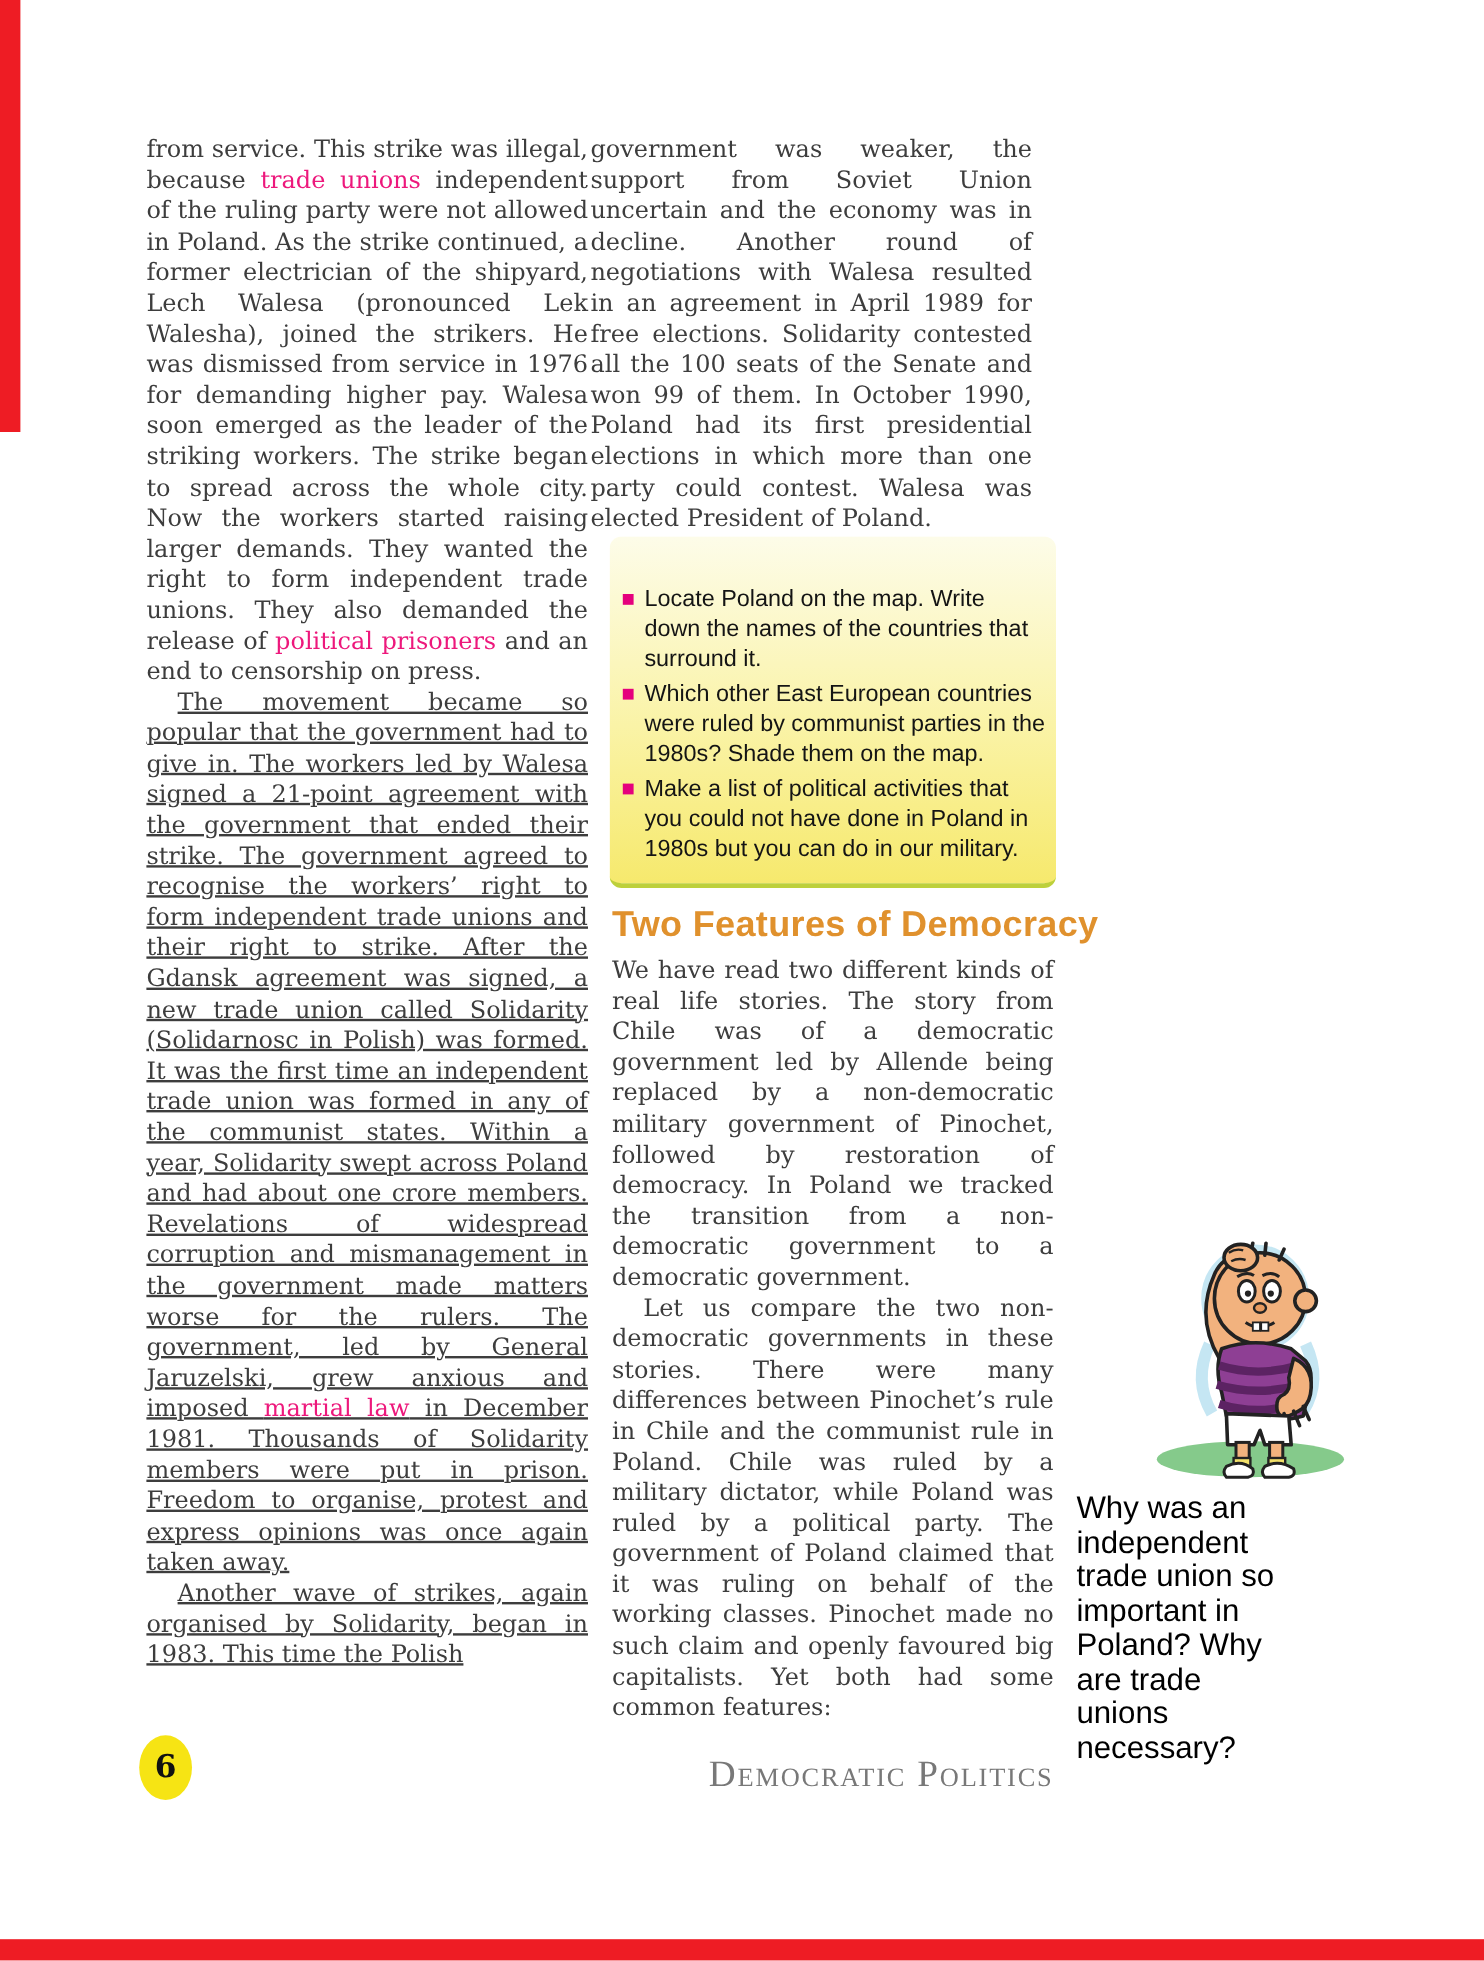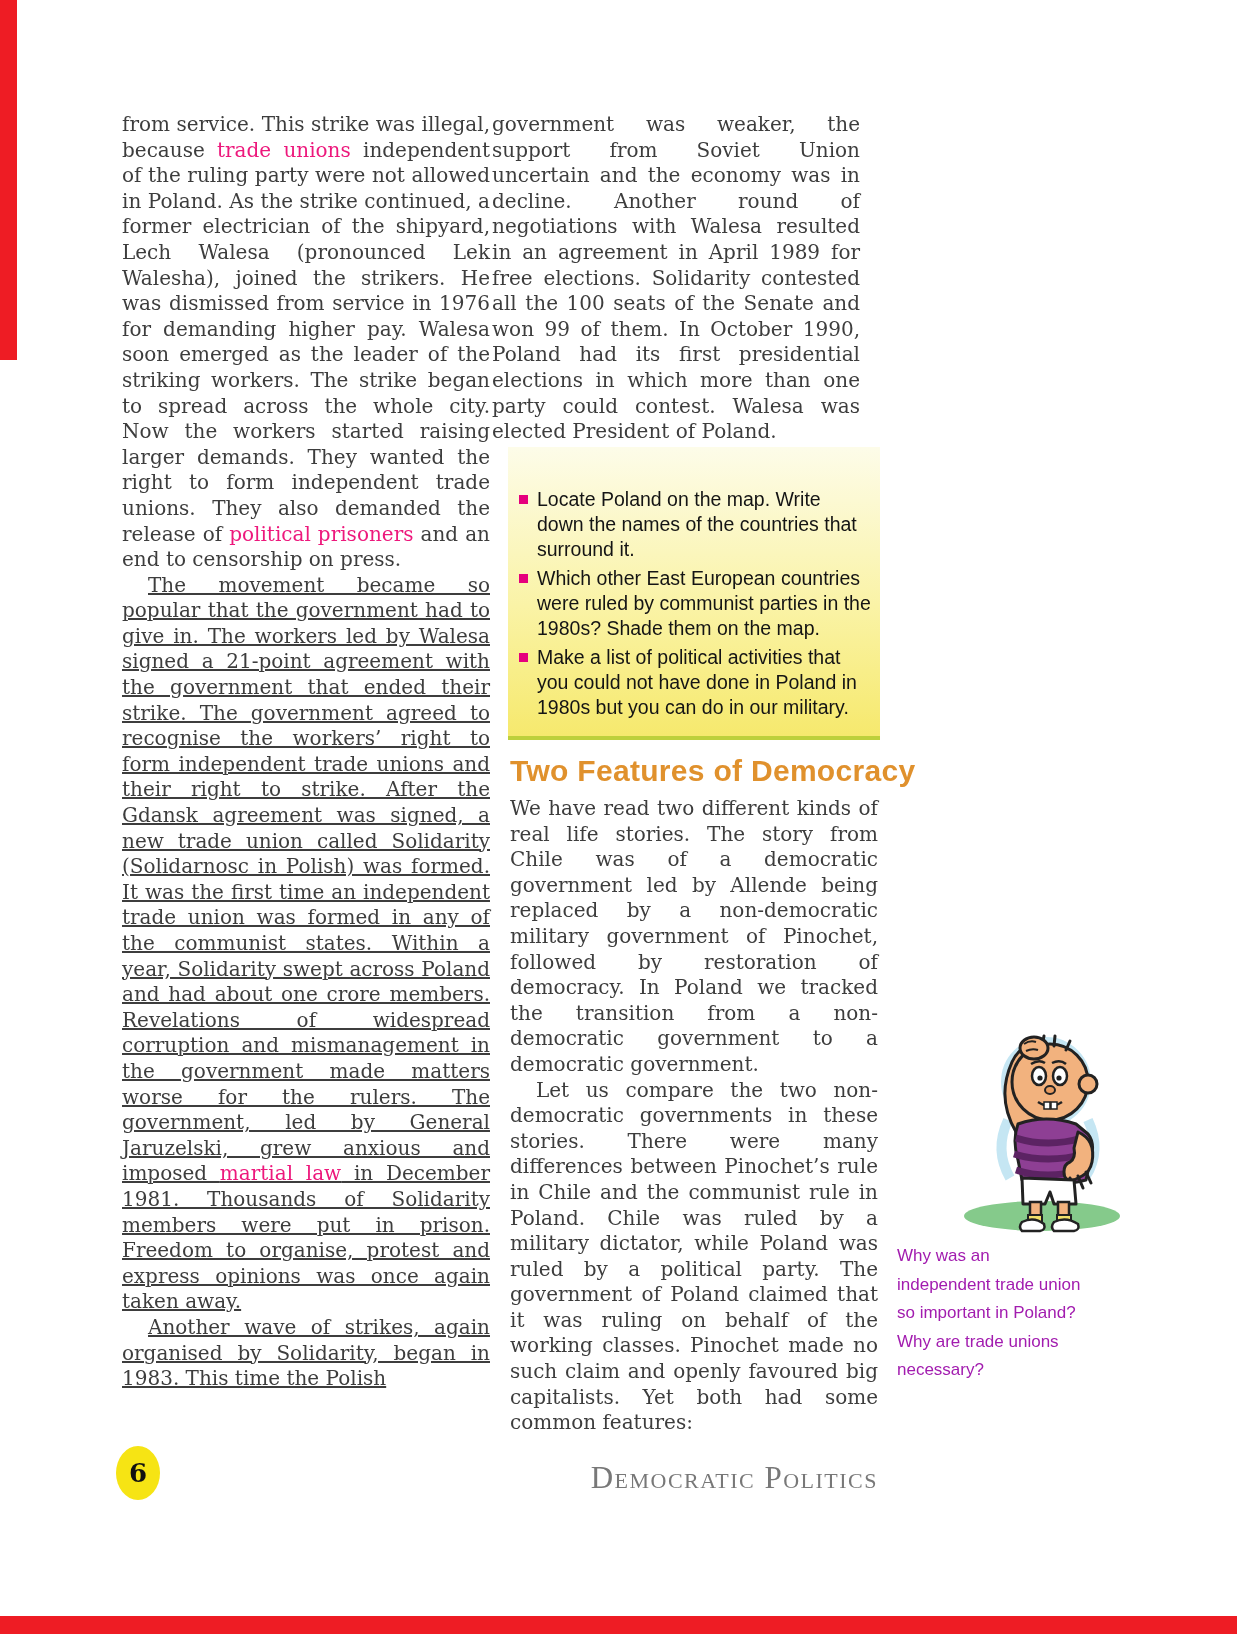--- a/index.html
+++ b/index.html
@@ -34,20 +34,21 @@
   .activity-title{
     position:absolute;left:112px;top:20px;
     font-family:"Liberation Sans", sans-serif;font-weight:bold;
     font-size:31px;letter-spacing:0.52em;color:#161616;white-space:nowrap;
   }
   .activity-body{
     position:relative;z-index:1;
     background:linear-gradient(#fdfce9 0%, #faf3a6 55%, #f6e96d 100%);
     border-bottom:4px solid #bdd03b;
     padding:40px 9px 12px 11px;
+    border-radius:10px;
   }
   .activity-item{
     display:flex;gap:9px;margin-bottom:4px;
     font-family:"Liberation Sans", sans-serif;
     font-size:19.5px;line-height:25px;color:#141414;
     text-align:left;
   }
   .bullet-sq{flex:none;width:9px;height:9px;background:#e5007d;margin-top:8px;}
 
   
@@ -60,21 +61,21 @@
   .section .para{
     font-size:20px;line-height:25.6px;text-align:justify;color:#3d3d3d;margin:0;
   }
   .section .para.indent{text-indent:26px;}
 
   
   .illustration{position:absolute;left:938px;top:1020px;width:218px;height:218px;}
   .margin-question{
     position:absolute;left:897px;top:1242px;width:185px;
     font-family:"Liberation Sans", sans-serif;
-    font-size:17px;line-height:28.5px;color:#a21caf;text-align:left;
+    font-size:26px;line-height:28.5px;color:#000000;text-align:left;
   }
 
   
   .page-badge{
     position:absolute;left:116px;top:1446px;width:44px;height:54px;
     background:#f6e414;border-radius:50%;
     display:flex;align-items:center;justify-content:center;
   }
   .page-badge span{font-weight:bold;font-size:26px;color:#111;}
   .footer-title{

